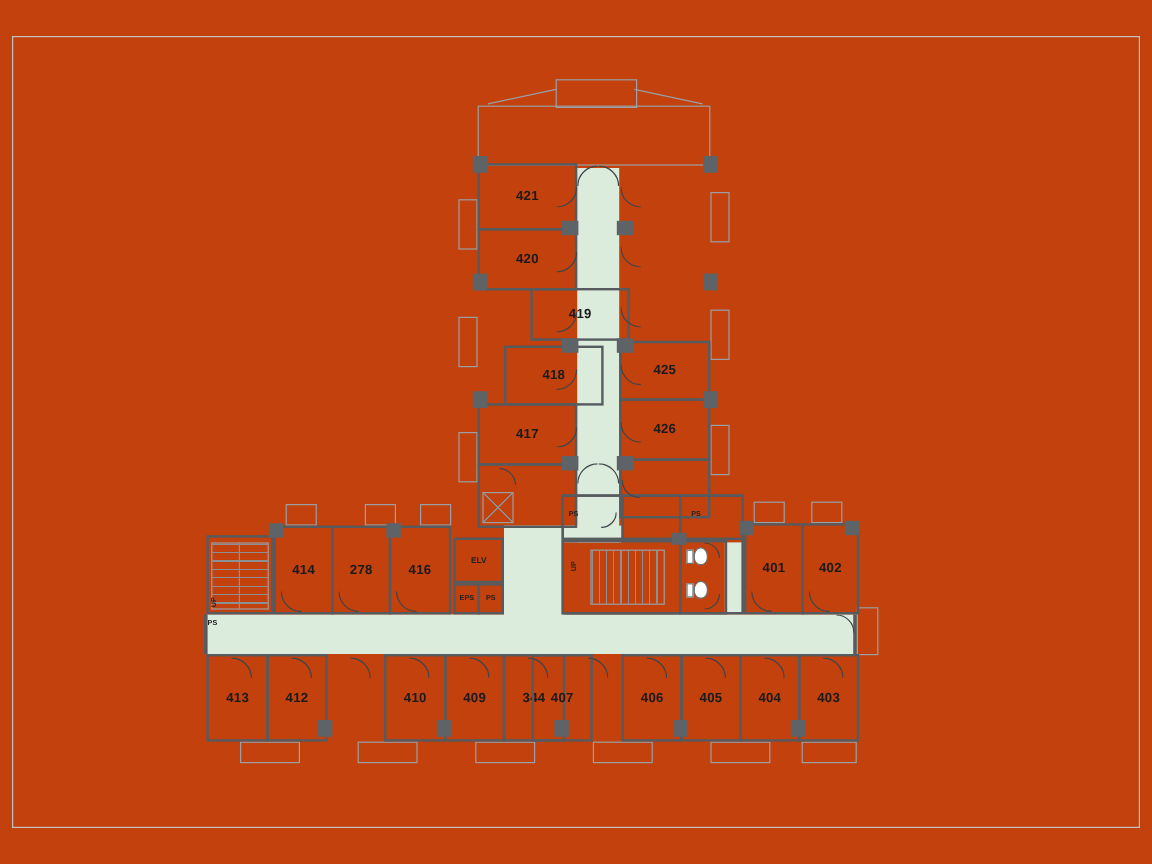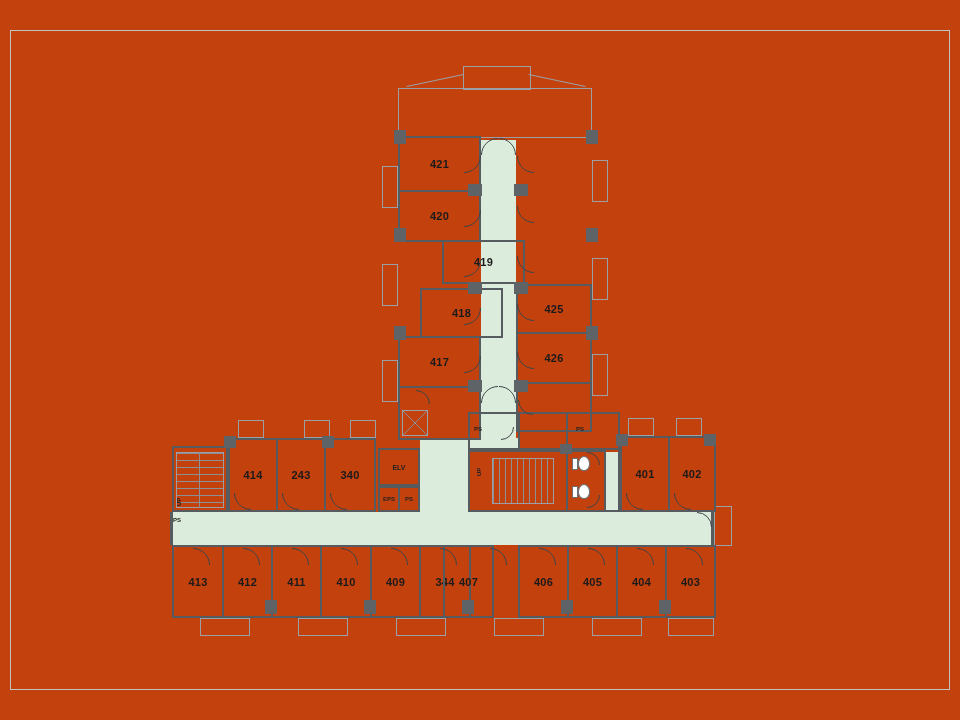--- a/index.html
+++ b/index.html
@@ -105,24 +105,24 @@
   <div class="shaftx" style="left:402px;top:410px;width:26px;height:26px;"></div>
 
   <div class="room" style="left:172px;top:446px;width:56px;height:66px;"></div>
   <div class="stairs h" style="left:176px;top:452px;width:48px;height:56px;"></div>
   <div class="wallseg" style="left:199px;top:452px;width:1px;height:56px;background:#8a9094;"></div>
 
   <div class="room" style="left:228px;top:438px;width:50px;height:74px;">
       <span class="rn">414</span>
     </div>
   <div class="room" style="left:276px;top:438px;width:50px;height:74px;">
-      <span class="rn">243</span>
+      <span class="rn">278</span>
     </div>
   <div class="room" style="left:324px;top:438px;width:52px;height:74px;">
-      <span class="rn">340</span>
+      <span class="rn">416</span>
     </div>
 
   <div class="cell" style="left:378px;top:448px;width:42px;height:38px;">
       <span>ELV</span>
     </div>
   <div class="cell tiny" style="left:378px;top:486px;width:22px;height:26px;">
       <span>EPS</span>
     </div>
   <div class="cell tiny" style="left:398px;top:486px;width:22px;height:26px;">
       <span>PS</span>
@@ -146,23 +146,20 @@
     </div>
   <div class="room" style="left:668px;top:436px;width:48px;height:76px;">
       <span class="rn">402</span>
     </div>
 
   <div class="room" style="left:172px;top:545px;width:52px;height:73px;">
       <span class="rn">413</span>
     </div>
   <div class="room" style="left:222px;top:545px;width:51px;height:73px;">
       <span class="rn">412</span>
-    </div>
-  <div class="room" style="left:271px;top:545px;width:51px;height:73px;">
-      <span class="rn">411</span>
     </div>
   <div class="room" style="left:320px;top:545px;width:52px;height:73px;">
       <span class="rn">410</span>
     </div>
   <div class="room" style="left:370px;top:545px;width:51px;height:73px;">
       <span class="rn">409</span>
     </div>
   <div class="room" style="left:419px;top:545px;width:52px;height:73px;">
       <span class="rn">344</span>
     </div>

